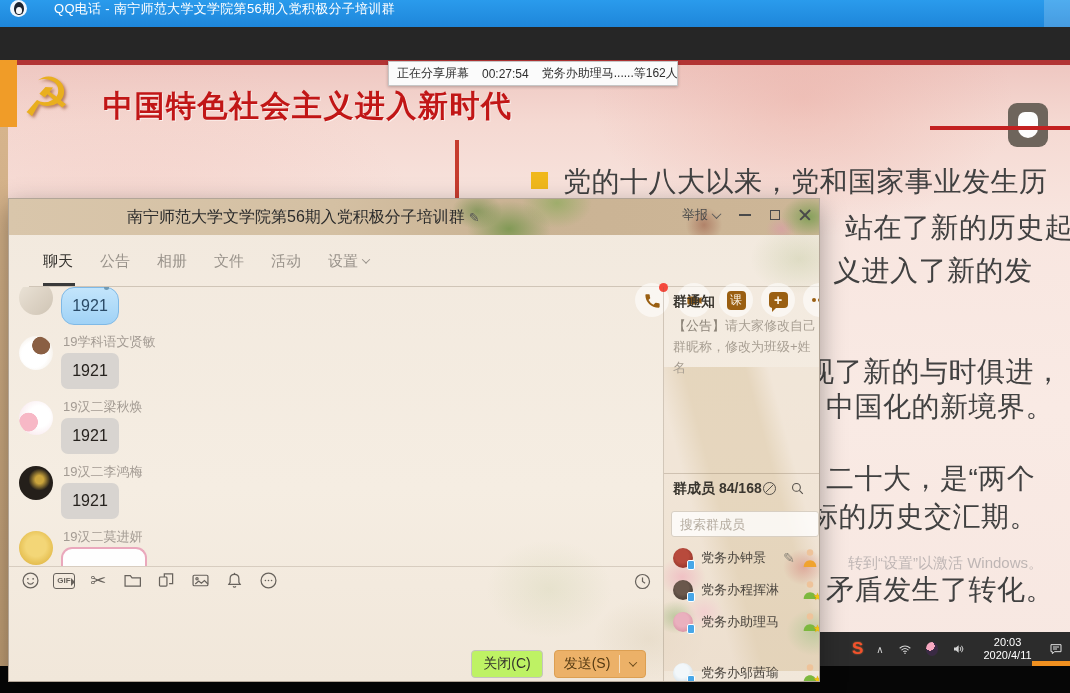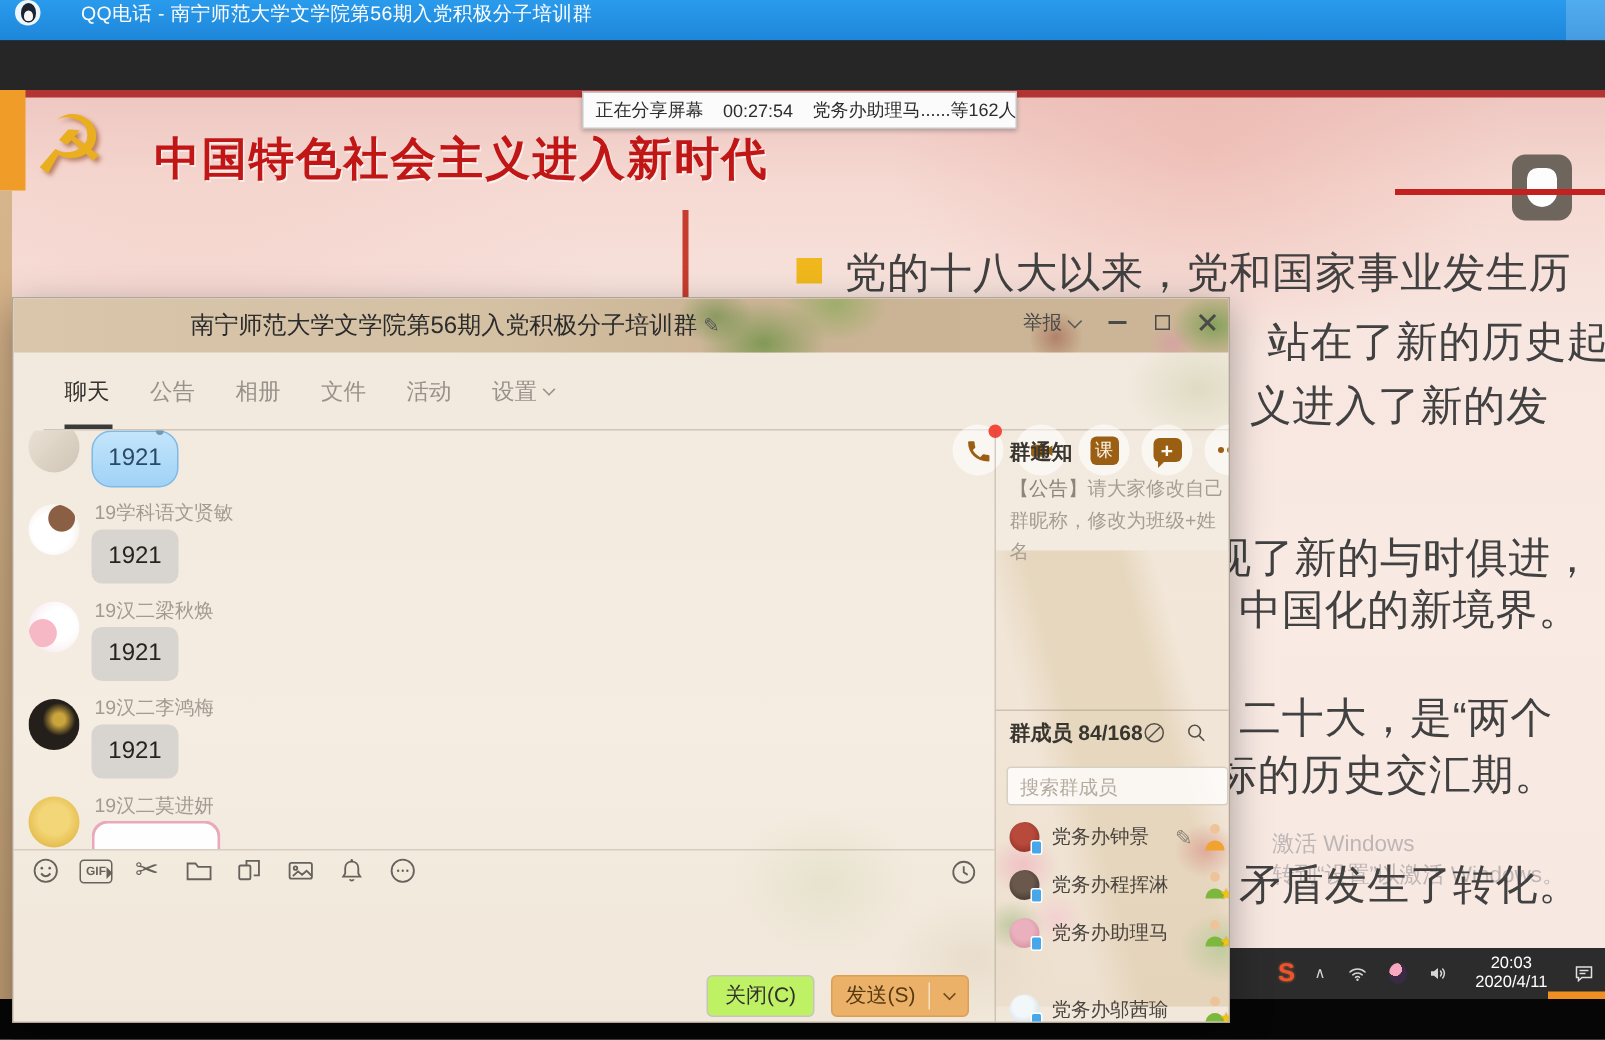--- a/index.html
+++ b/index.html
@@ -225,21 +225,20 @@
     <div class="slide-topband"></div>
     <div class="strip-orange"></div>
     <div class="strip-tan"></div>
     <div class="emblem">☭</div>
     <div class="slide-heading">中国特色社会主义进入新时代</div>
     <div class="gadget"></div>
     <div class="red-line-h"></div>
     <div class="red-line-v"></div>
     <div class="bullet-sq"></div>
     <div class="watermark">
-      <div>激活 Windows</div>
       <div>转到“设置”以激活 Windows。</div>
     </div>
     <div class="slide-line sl0">党的十八大以来，党和国家事业发生历</div>
     <div class="slide-line sl1">站在了新的历史起</div>
     <div class="slide-line sl2">义进入了新的发</div>
     <div class="slide-line sl3">现了新的与时俱进，</div>
     <div class="slide-line sl4">中国化的新境界。</div>
     <div class="slide-line sl5">二十大，是“两个</div>
     <div class="slide-line sl7">矛盾发生了转化。</div>
     <div class="slide-line sl6">标的历史交汇期。</div>

